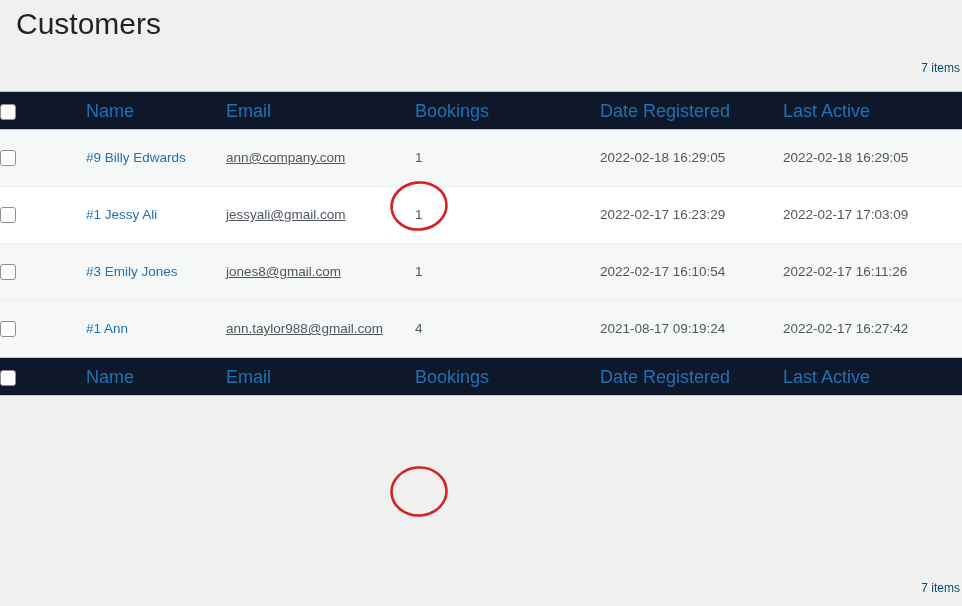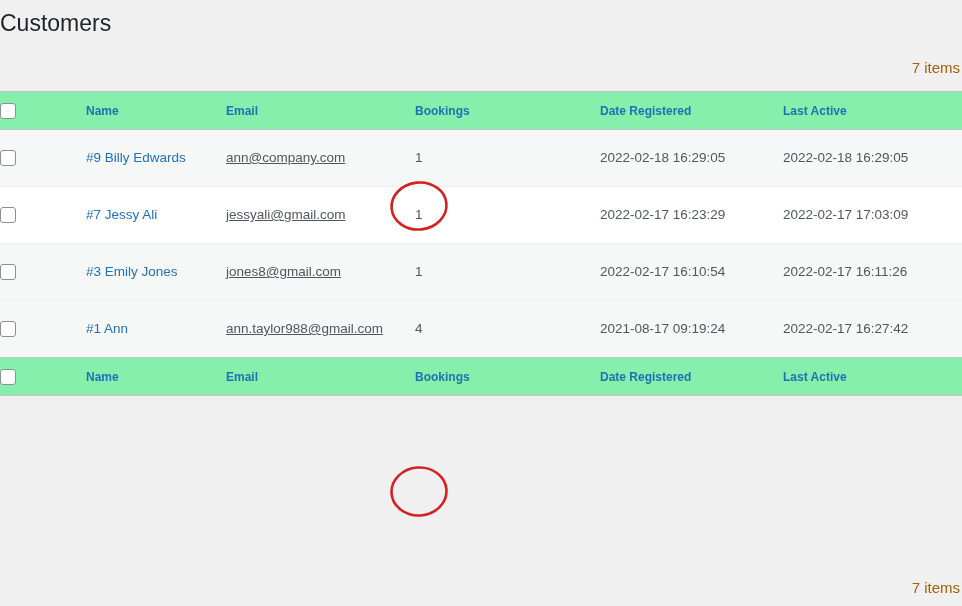--- a/index.html
+++ b/index.html
@@ -13,23 +13,23 @@
     font-family: "Liberation Sans", sans-serif;
     font-size: 13px;
     color: #3c434a;
     overflow: hidden;
     position: relative;
   }
 
   
   .page-title {
     position: absolute;
-    left: 0px;
+    left: 16px;
     top: 9px;
-    font-size: 23px;
+    font-size: 30px;
     line-height: 29px;
     font-weight: 400;
     color: #1d2327;
     white-space: nowrap;
   }
 
   
   .tablenav.top {
     position: absolute;
     left: 0;
@@ -41,23 +41,23 @@
     position: absolute;
     left: 0;
     top: 575px;
     width: 962px;
     height: 31px;
   }
   .displaying-num {
     position: absolute;
     right: 2px;
     top: 4px;
-    font-size: 15px;
+    font-size: 12px;
     line-height: 18px;
-    color: #a16207;
+    color: #0c4a6e;
     white-space: nowrap;
   }
 
   
   .wp-list-table {
     position: absolute;
     left: 0;
     top: 91px;
     width: 962px;
     border-collapse: collapse;
@@ -80,23 +80,23 @@
   .col-name    { width: 183px; }
   .col-email   { width: 189px; }
   .col-book    { width: 185px; }
   .col-datereg { width: 183px; }
   .col-last    { width: 179px; }
 
   thead tr, tfoot tr { height: 38px; }
   tbody tr { height: 57px; }
 
   thead th, tfoot th {
-    background: #86efac;
-    font-weight: 700;
-    font-size: 12px;
+    background: #0f172a;
+    font-weight: 400;
+    font-size: 18px;
     color: #2271b1;
     line-height: 18px;
     padding-top: 1px;
   }
   thead tr { border-bottom: 1px solid #c3c4c7; }
   tfoot tr { border-top: 1px solid #c3c4c7; }
 
   tbody tr { border-top: 1px solid #f0f0f1; }
   tbody tr:first-child { border-top: none; }
   tbody tr.alt { background: #f6f7f7; }
@@ -210,21 +210,21 @@
       </td>
     </tr>
 
 
 
     <tr class="plain">
       <td class="col-cb cell-pad-cb">
         <span class="cb"></span>
       </td>
       <td class="col-name">
-        <span class="row-name t-name">#7 Jessy Ali</span>
+        <span class="row-name t-name">#1 Jessy Ali</span>
       </td>
       <td class="col-email">
         <span class="row-text t-email">jessyali@gmail.com</span>
       </td>
       <td class="col-book">
         <span class="row-text t-book">1</span>
       </td>
       <td class="col-datereg">
         <span class="row-text t-date">2022-02-17 16:23:29</span>
       </td>

